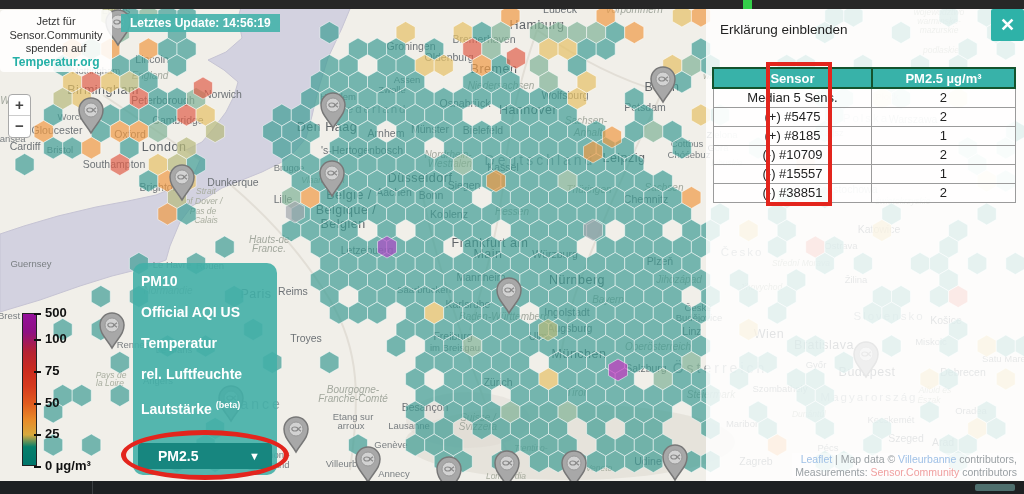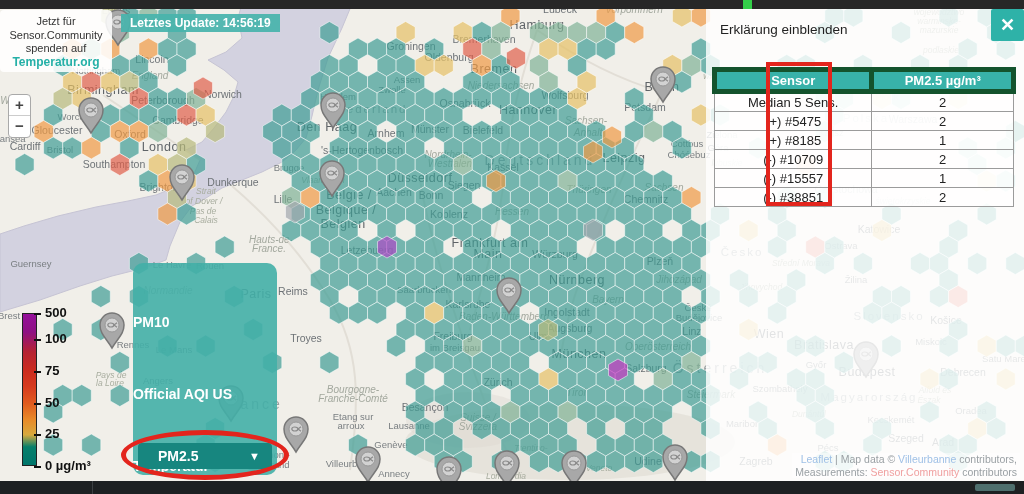--- a/index.html
+++ b/index.html
@@ -26,32 +26,32 @@
     color:#444;cursor:pointer;}
   .zoomctl .zb:first-child{border-bottom:1px solid #ccc;}
   
   .legend{position:absolute;left:0;top:0;z-index:10;}
   .lg-bar{position:absolute;left:22px;top:313px;width:15px;height:153px;border:1px solid #222;}
   .lg-tick{position:absolute;font-size:13px;font-weight:bold;color:#111;white-space:nowrap;}
   .lg-tick .dash{display:inline-block;width:7px;height:2px;background:#111;vertical-align:middle;margin-right:4px;}
   
   .menu{position:absolute;left:133px;top:263px;width:144px;height:212px;background:rgba(66,175,167,.9);
     border-radius:10px;z-index:11;padding-top:3px;}
-  .menu-item{height:31px;line-height:31px;padding-left:0;color:#fff;font-size:14px;font-weight:bold;cursor:pointer;white-space:nowrap;margin-top:41px;}
+  .menu-item{height:31px;line-height:31px;padding-left:8px;color:#fff;font-size:14px;font-weight:bold;cursor:pointer;white-space:nowrap;}
   .menu-item sup{font-size:9px;}
   .menu-sel{position:absolute;left:5px;top:180px;width:134px;height:26px;background:#17867f;border-radius:4px;
     color:#fff;font-size:14px;font-weight:bold;line-height:26px;padding-left:20px;cursor:pointer;}
   .menu-sel .arrow{position:absolute;right:12px;top:0;font-size:11px;}
   
   .panel{position:absolute;left:706px;top:9px;width:318px;height:472px;background:rgba(255,255,255,.82);z-index:12;}
   .panel-title{position:absolute;left:14px;top:13px;font-size:13.5px;color:#222;}
   .close-btn{position:absolute;left:991px;top:9px;width:33px;height:32px;background:#2eb2a8;color:#fff;
     font-size:18px;font-weight:bold;text-align:center;line-height:32px;border-radius:2px;cursor:pointer;z-index:25;}
   table.sensor{position:absolute;left:6px;top:58px;width:304px;border-collapse:collapse;}
-  table.sensor th{background:#38b2a9;color:#fff;font-size:13px;font-weight:bold;height:20px;border:5px solid #14532d;}
+  table.sensor th{background:#38b2a9;color:#fff;font-size:13px;font-weight:bold;height:20px;border:2px solid #14532d;}
   table.sensor td{background:rgba(255,255,255,.72);color:#222;font-size:13px;height:19px;text-align:center;border:1px solid #9b9b9b;}
   table.sensor .c1{width:160px;}  table.sensor .c2{width:144px;}
   
   .ann-rect{position:absolute;left:766px;top:62px;width:66px;height:144px;border:4px solid #e3251d;z-index:30;}
   .ann-ellipse{position:absolute;left:121px;top:430px;width:168px;height:50px;border:5px solid #e3251d;
     border-radius:50%;z-index:30;}
   
   .attrib{position:absolute;right:4px;bottom:16px;text-align:right;font-size:10.5px;line-height:12.5px;
     color:#9aa0a4;z-index:20;background:rgba(255,255,255,.45);padding:0 3px;}
   .lnk-blue{color:#9fc0e6;cursor:pointer;}
@@ -1003,20 +1003,21 @@
         <div class="lg-tick" style="left: 34px; top: 426px;"><span class="dash"></span><span>25</span></div>
         <div class="lg-tick" style="left: 34px; top: 458px;"><span class="dash"></span><span>0 µg/m³</span></div>
       </div>
   </div>
 
   <div class="menu">
     <div id="menu-items">
         <div class="menu-item">PM10</div>
         <div class="menu-item">Official AQI US</div>
         <div class="menu-item">Temperatur</div>
+        <div class="menu-item">rel. Luftfeuchte</div>
       </div>
     <div class="menu-item">
       <span>Lautstärke</span>
       <sup>(beta)</sup>
     </div>
     <div class="menu-sel">
       <span>PM2.5</span>
       <span class="arrow">▼</span>
     </div>
   </div>

